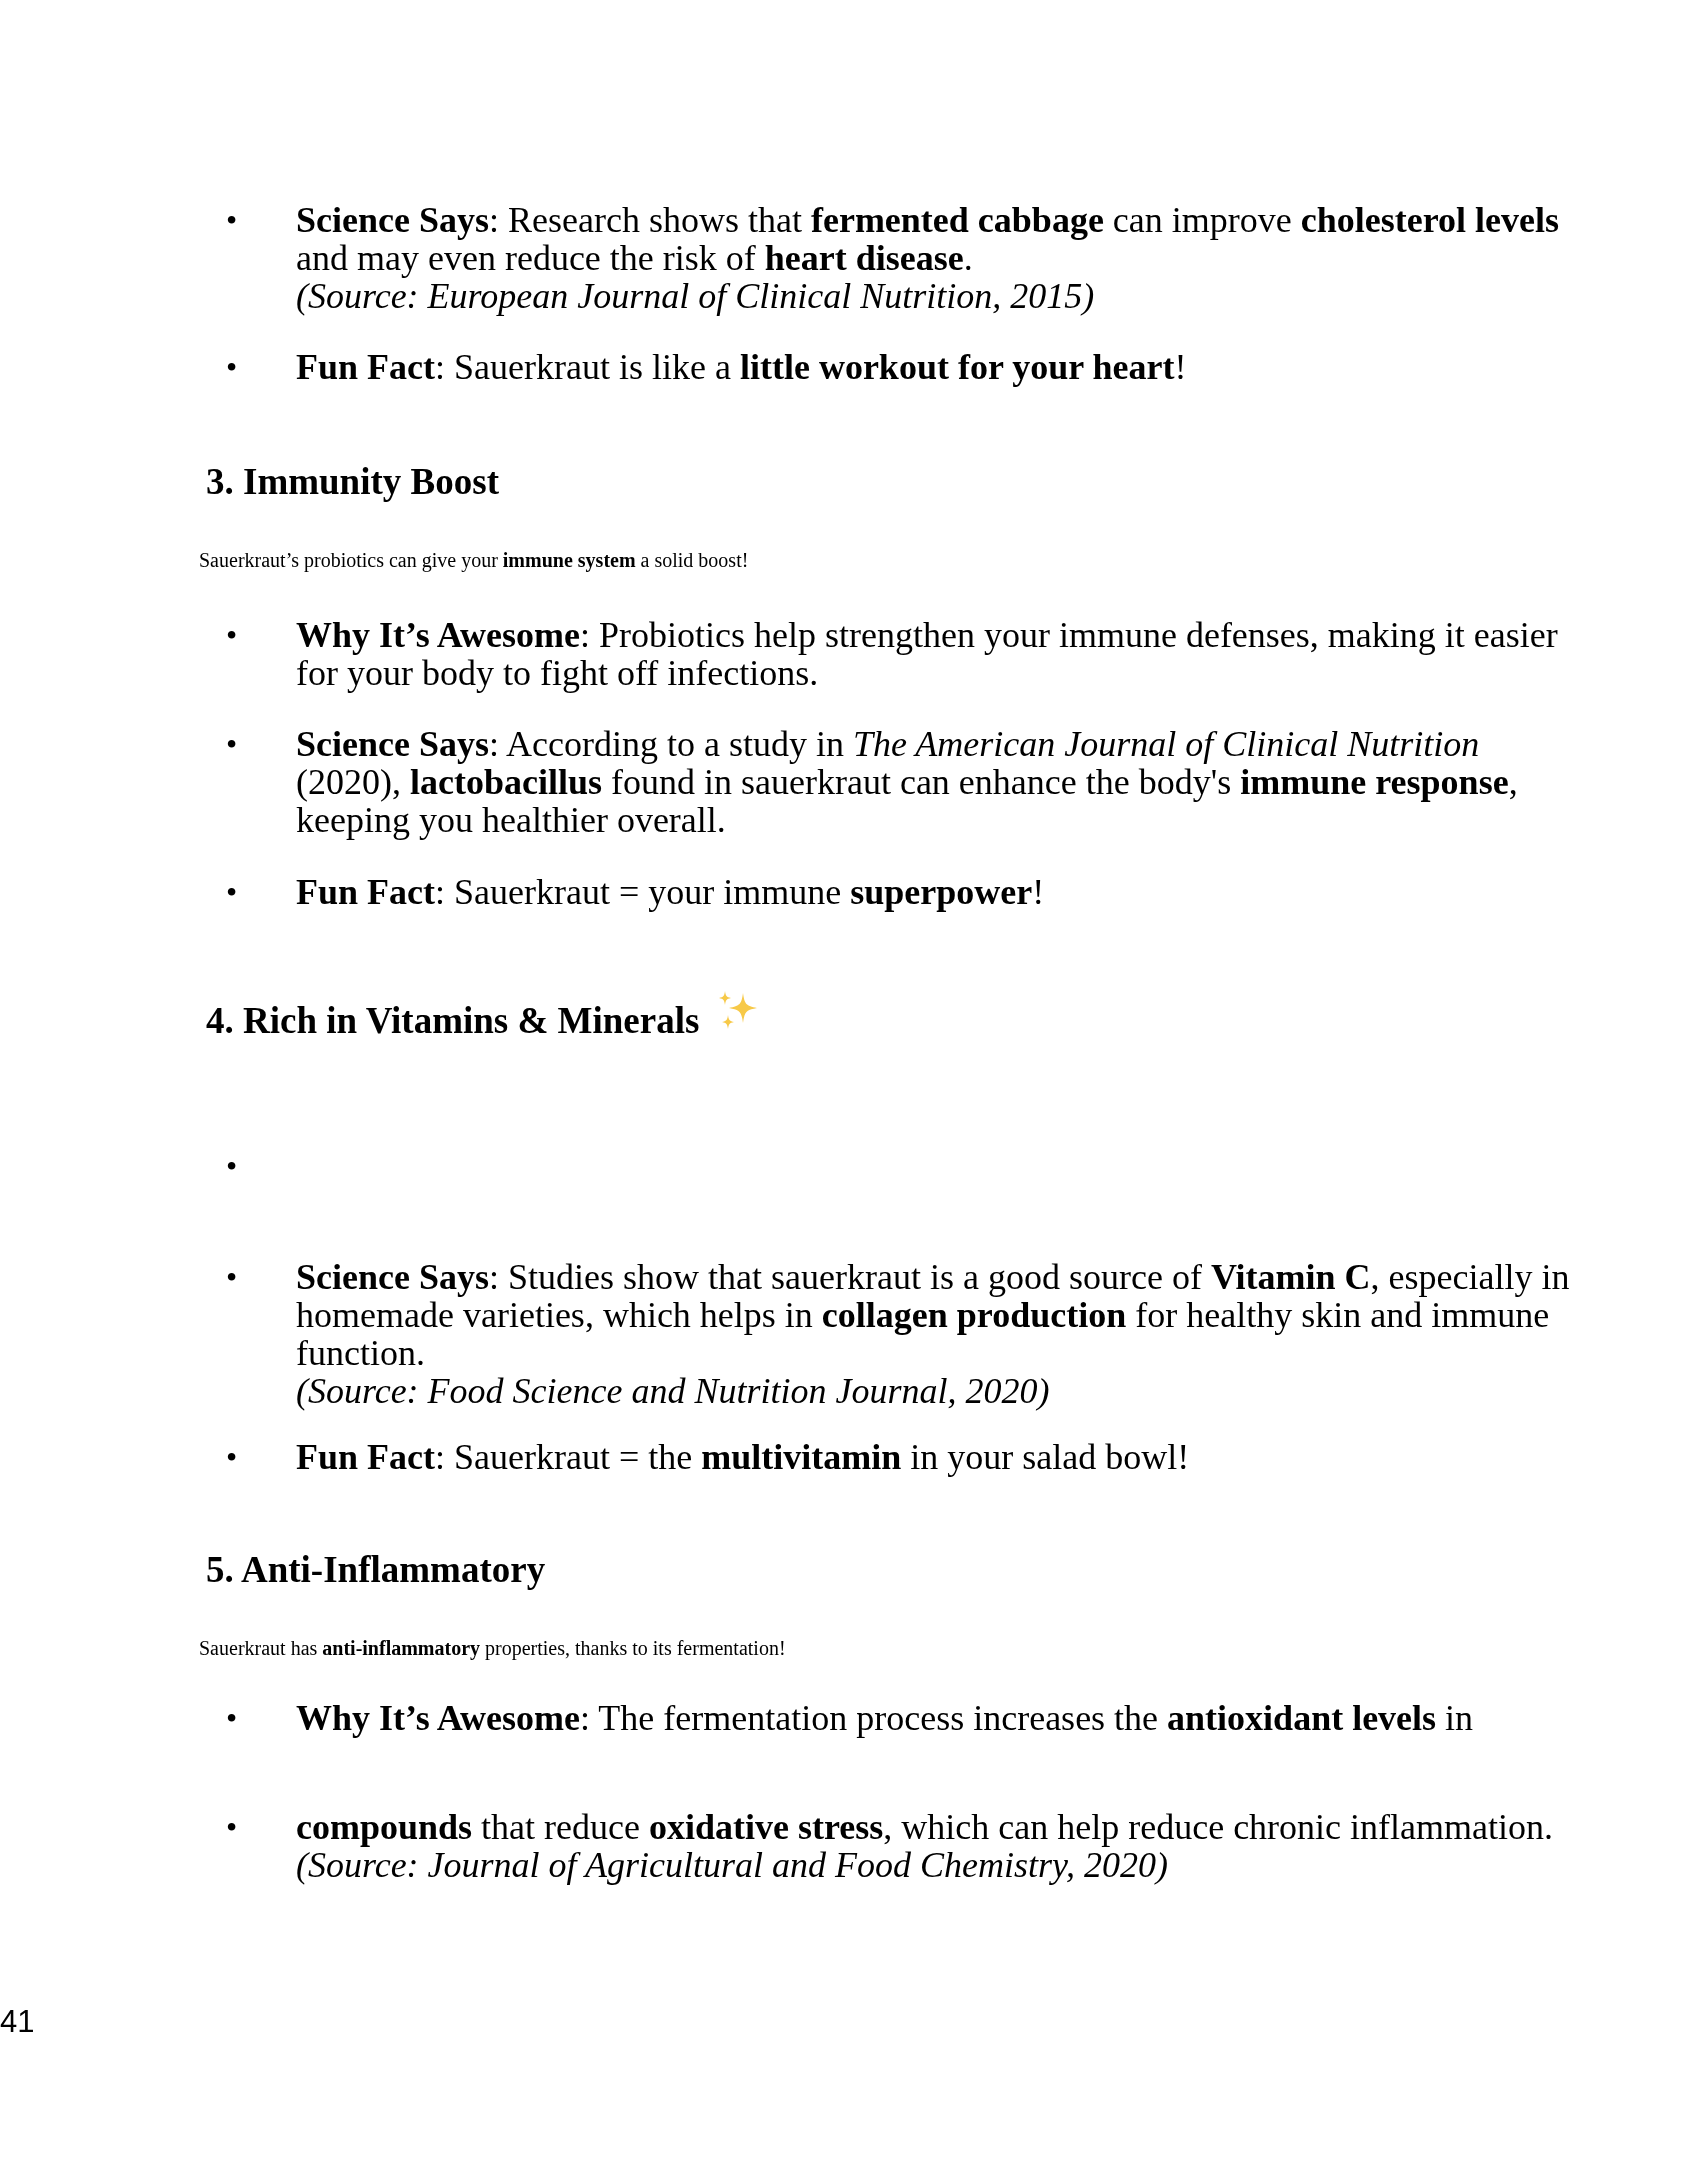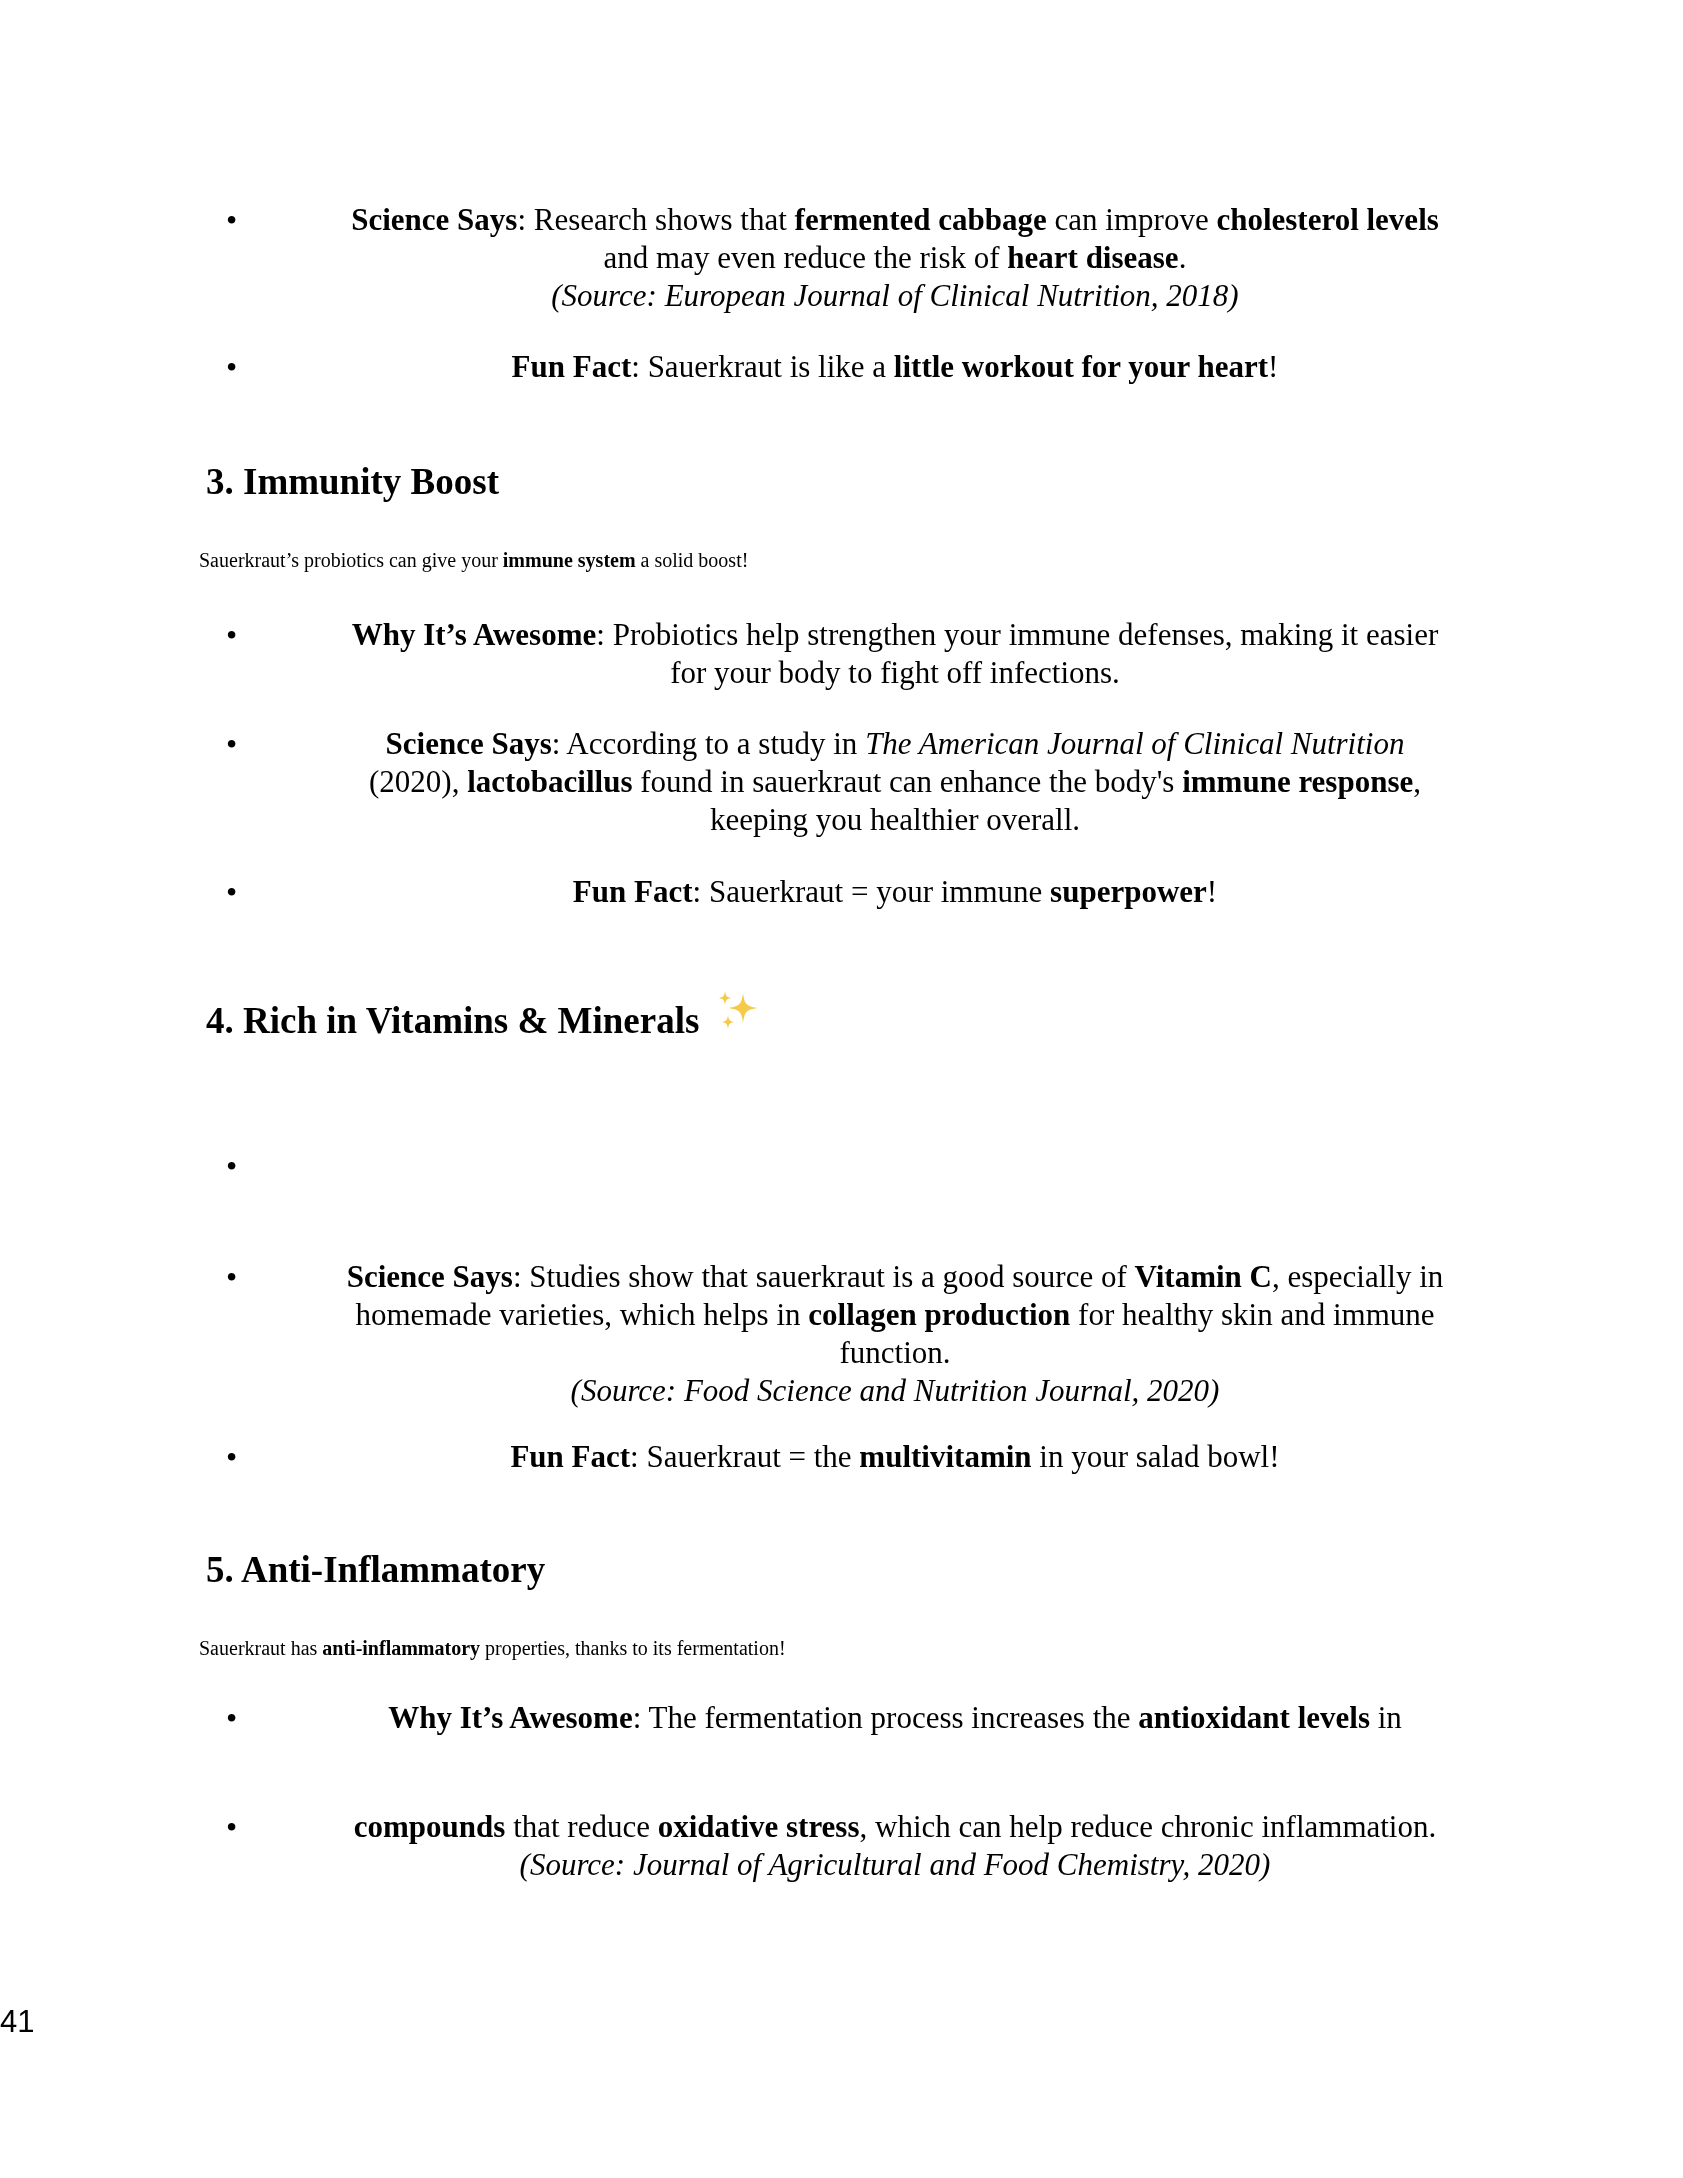--- a/index.html
+++ b/index.html
@@ -8,21 +8,21 @@
     font-family: "Liberation Serif", "DejaVu Serif", serif;
     color: #000000;
   }
   .page { position: absolute; left: 0; top: 0; width: 1683px; height: 2178px; }
   .bullet-item { position: absolute; left: 0; width: 1683px; }
   .bullet {
     position: absolute; left: 226px; font-size: 32px; line-height: 38px;
   }
   .btext {
     position: absolute; left: 296px; width: 1198px;
-    font-size: 31px; line-height: 38px; white-space: nowrap; text-align: center;
+    font-size: 36px; line-height: 38px; white-space: nowrap;
   }
   .line { display: block; height: 38px; }
   .heading {
     position: absolute; left: 206px; font-size: 37px; font-weight: bold;
     line-height: 44px; white-space: nowrap;
   }
   .para {
     position: absolute; left: 199px; font-size: 20px; line-height: 38px;
     white-space: nowrap;
   }
@@ -37,21 +37,21 @@
 </head>
 <body>
 
 <div class="page">
 
   <div class="bullet-item" style="top:201px">
     <span class="bullet">•</span>
     <div class="btext rich">
         <span class="line"><b>Science Says</b><span>: Research shows that </span><b>fermented cabbage</b><span> can improve </span><b>cholesterol levels</b></span>
         <span class="line"><span>and may even reduce the risk of </span><b>heart disease</b><span>.</span></span>
-        <span class="line"><i>(Source: European Journal of Clinical Nutrition, 2018)</i></span>
+        <span class="line"><i>(Source: European Journal of Clinical Nutrition, 2015)</i></span>
       </div>
   </div>
   <div class="bullet-item" style="top:348px">
     <span class="bullet">•</span>
     <div class="btext rich">
         <span class="line"><b>Fun Fact</b><span>: Sauerkraut is like a </span><b>little workout for your heart</b><span>!</span></span>
       </div>
   </div>
 
   <div class="heading" style="top:460px">3. Immunity Boost</div>

